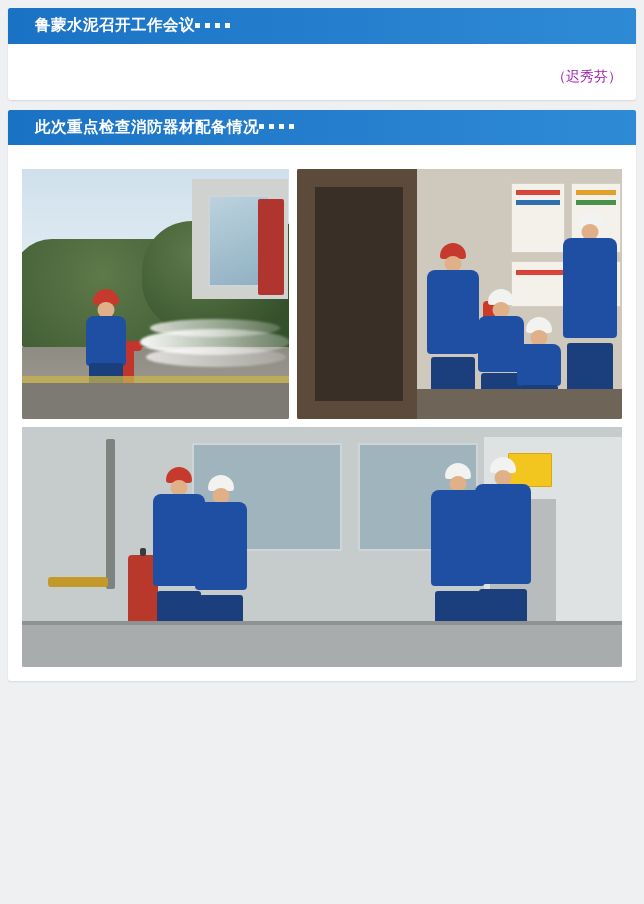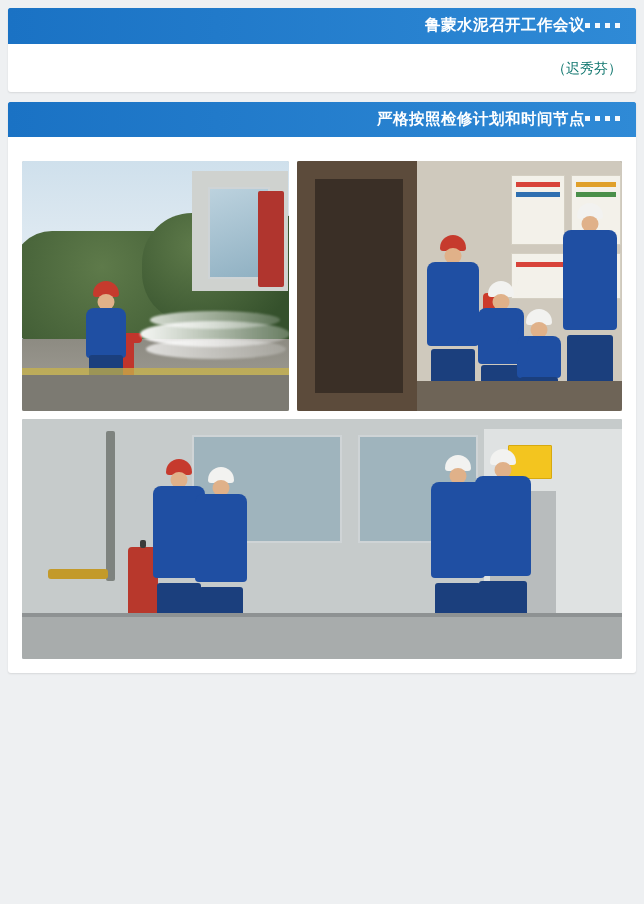--- a/index.html
+++ b/index.html
@@ -21,24 +21,24 @@
   .card {
     background: #ffffff;
     border-radius: 3px;
     box-shadow: 0 1px 2px rgba(0,0,0,0.10);
     overflow: hidden;
     margin-bottom: 10px;
   }
   .card-header {
     display: flex;
     align-items: center;
-    justify-content: flex-end;
+    justify-content: flex-start;
     background: linear-gradient(90deg, #1a72c4 0%, #2f8ad6 100%);
     background-color: #1f7ac9;
-    padding: 8px 14px 9px 14px;
+    padding: 8px 14px 9px 27px;
   }
   .card-header .title {
     color: #ffffff;
     font-size: 15.5px;
     font-weight: bold;
     letter-spacing: 0.5px;
     line-height: 1.2;
   }
   .dots {
     display: flex;
@@ -58,23 +58,23 @@
   .para {
     font-size: 15px;
     line-height: 1.78;
     color: #2b2b2b;
     text-align: justify;
     text-justify: inter-ideograph;
     text-indent: 2em;
     margin: 0;
   }
   .sign {
-    margin-top: 4px;
+    margin-top: 12px;
     font-size: 14px;
-    color: #0f766e;
+    color: #a21caf;
     text-align: right;
   }
   .photos {
     margin-top: 12px;
   }
   .photo-row {
     display: flex;
     gap: 8px;
   }
   .photo-row + .photo-row {
@@ -195,21 +195,21 @@
         <span class="dot"></span>
       </div>
     </div>
     <div class="card-body">
       <div class="sign">（迟秀芬）</div>
     </div>
   </div>
 
   <div class="card">
     <div class="card-header">
-      <div class="title">严格按照检修计划和时间节点</div>
+      <div class="title">此次重点检查消防器材配备情况</div>
       <div class="dots">
         <span class="dot"></span>
         <span class="dot"></span>
         <span class="dot"></span>
         <span class="dot"></span>
       </div>
     </div>
     <div class="card-body">
 
       <div class="photos">

